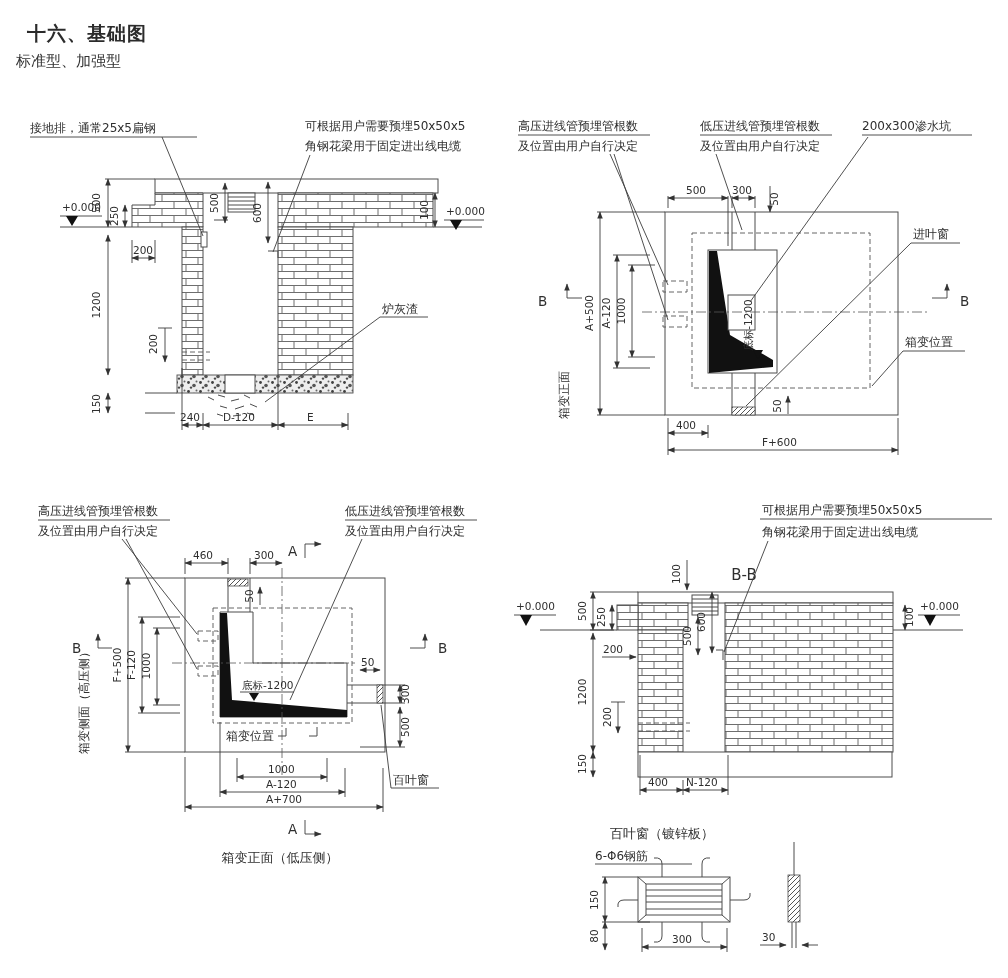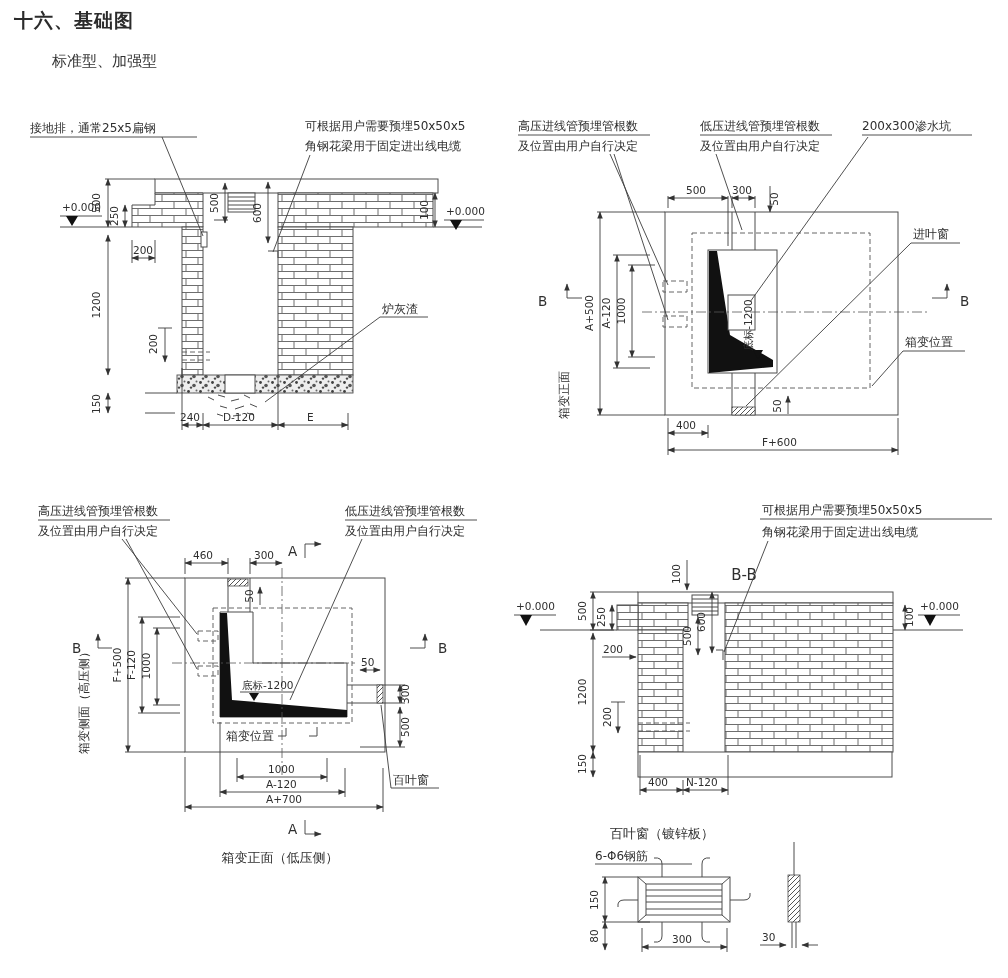--- a/index.html
+++ b/index.html
@@ -1,20 +1,20 @@
 <!DOCTYPE html>
 <html><head>
 <meta charset="utf-8">
 <style>
   html,body{margin:0;padding:0;background:#fff;}
   #canvas{position:relative;width:1008px;height:978px;background:#fff;overflow:hidden;
           font-family:"DejaVu Sans",sans-serif;color:#2e2e2e;}
   #page-title{position:absolute;left:14px;top:8px;font-size:19px;font-weight:bold;
-              letter-spacing:1px;color:#2b2b2b;margin:0;}
-  #page-subtitle{position:absolute;left:16px;top:52px;font-size:15px;color:#333;margin-left:36px;}
+              letter-spacing:1px;color:#2b2b2b;margin:13px;}
+  #page-subtitle{position:absolute;left:16px;top:52px;font-size:15px;color:#333;}
   svg.panel{position:absolute;overflow:visible;}
   
   .s  {stroke:#4d4d4d;fill:none;stroke-width:1;}
   .w  {fill:#fff;stroke:#4d4d4d;stroke-width:1;}
   .bk {fill:url(#brick);stroke:#4d4d4d;stroke-width:1;}
   .cn {fill:url(#cin);stroke:#4d4d4d;stroke-width:.9;}
   .ht {fill:url(#hat);stroke:#4d4d4d;stroke-width:.8;}
   .d  {stroke:#3c3c3c;fill:none;stroke-width:.9;}
   .dsh{stroke:#555;fill:none;stroke-width:.9;stroke-dasharray:5 3;}
   .ctr{stroke:#555;fill:none;stroke-width:.8;stroke-dasharray:10 3 2 3;}

